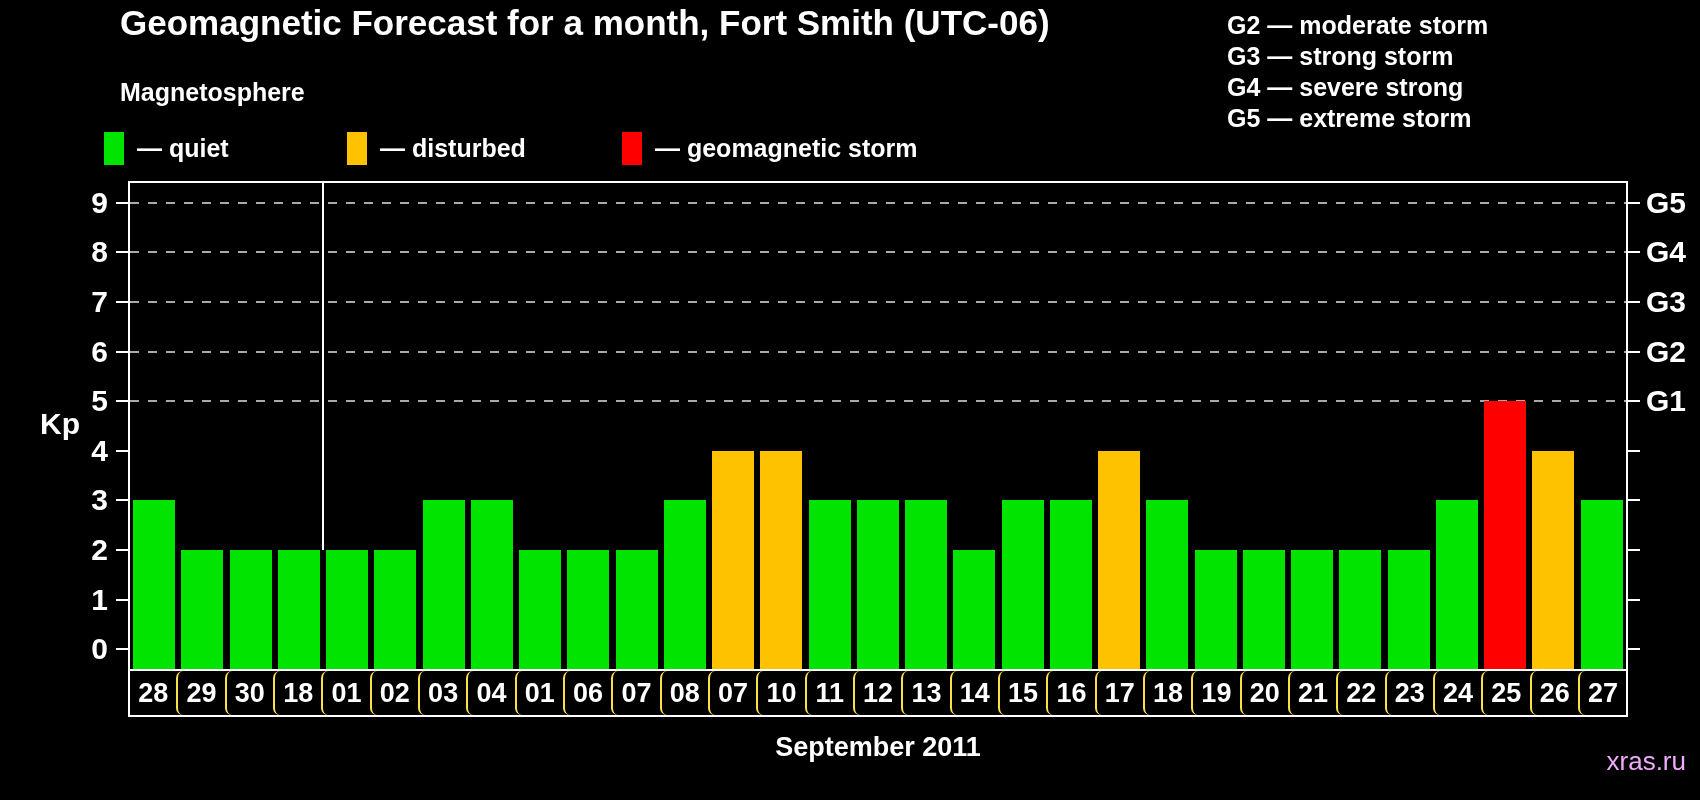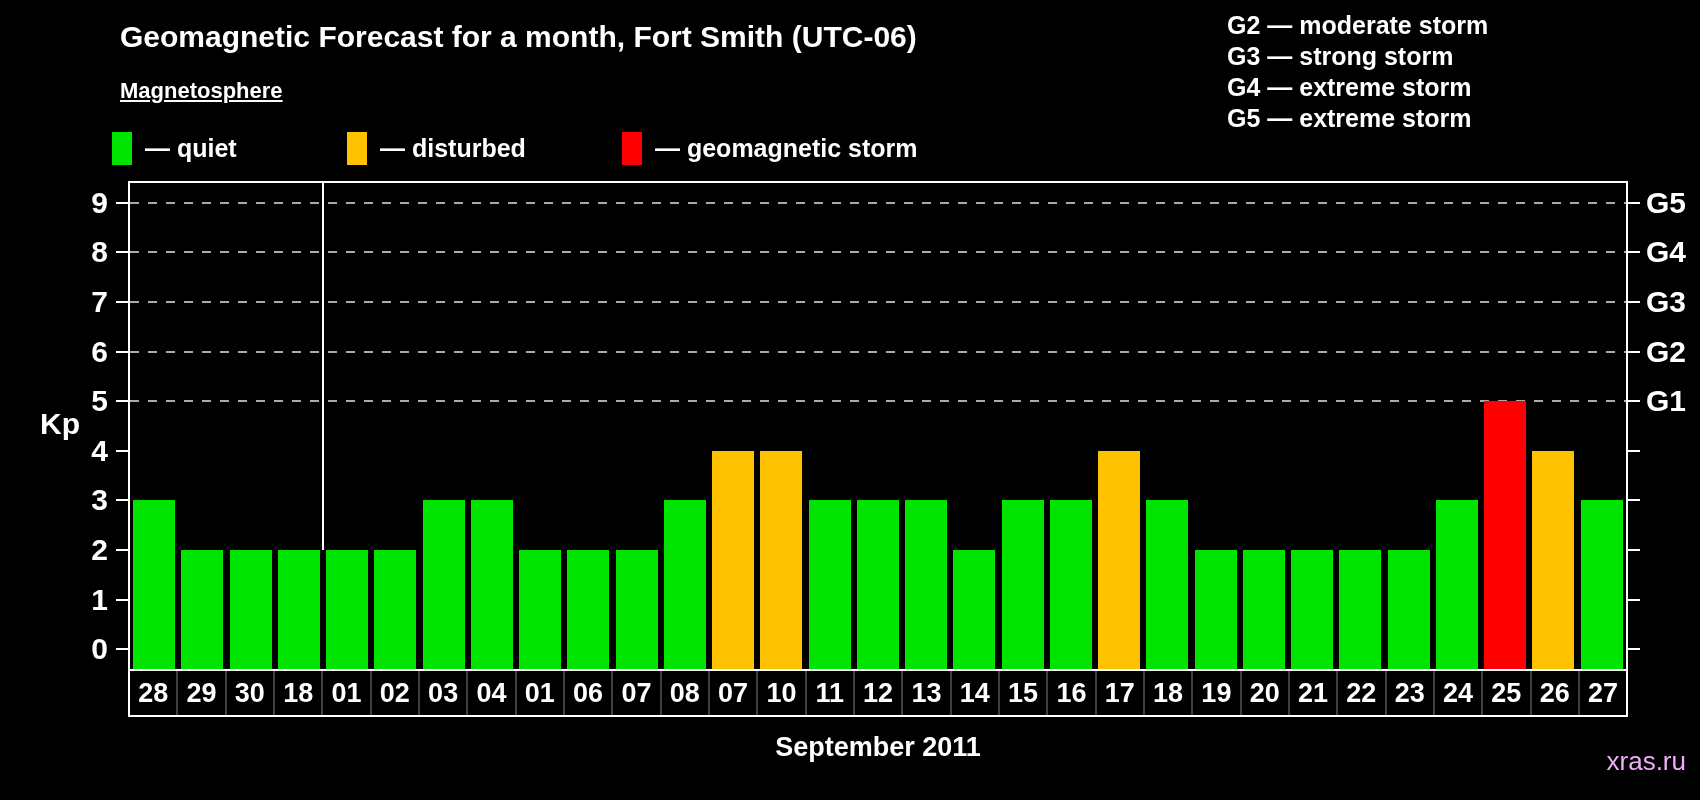--- a/index.html
+++ b/index.html
@@ -5,54 +5,54 @@
   html,body{margin:0;padding:0;background:#000;}
   #stage{
     position:relative;
     width:1700px;height:800px;
     background:#000;
     overflow:hidden;
     font-family:"Liberation Sans", sans-serif;
     color:#fff;
   }
   .abs{position:absolute;}
-  #chart-title{left:120px;top:20px;font-size:30px;font-weight:700;}
-  #chart-subtitle{left:120px;top:78px;font-size:22px;font-weight:700;text-decoration:underline;}
+  #chart-title{left:120px;top:3px;font-size:35px;font-weight:700;}
+  #chart-subtitle{left:120px;top:78px;font-size:25px;font-weight:700;}
   #magnetosphere-legend{left:0;top:0;width:100%;height:0;}
   .legend-item{position:absolute;top:132px;display:flex;align-items:center;gap:13px;}
   .legend-swatch{width:20px;height:33px;}
   .legend-label{font-size:25px;font-weight:700;white-space:nowrap;}
   #storm-scale-legend{left:1227px;top:10px;font-size:25px;font-weight:700;line-height:31px;white-space:nowrap;}
   #plot-frame{left:128px;top:181px;width:1496px;height:486px;border:2px solid #fff;}
   .y-tick-label{position:absolute;left:36px;width:72px;height:36px;line-height:36px;
     text-align:right;font-size:30px;font-weight:700;}
   .g-scale-label{position:absolute;left:1646px;height:36px;line-height:36px;
     font-size:30px;font-weight:700;}
   #y-axis-title{left:40px;top:407px;font-size:30px;font-weight:700;}
   .kp-bar{position:absolute;}
   #month-separator{position:absolute;width:2px;background:#fff;}
   #x-label-row{left:128px;top:669px;width:1500px;height:48px;box-sizing:border-box;
     border:2px solid #fff;display:flex;}
   .x-label-cell{flex:1;display:flex;align-items:center;justify-content:center;
-    font-size:27px;font-weight:700;}
-  .x-label-cell + .x-label-cell{border-left:2px solid #404040;}
+    font-size:27px;font-weight:700;border-radius:7px;}
+  .x-label-cell + .x-label-cell{border-left:2px solid #fde047;}
   #x-axis-title{left:128px;top:732px;width:1500px;text-align:center;font-size:27px;font-weight:700;}
   #watermark{right:14px;top:746px;font-size:26px;color:#f0abfc;}
 </style>
 </head>
 <body>
 
 <div id="stage">
   <div class="abs" id="chart-title">Geomagnetic Forecast for a month, Fort Smith (UTC-06)</div>
   <div class="abs" id="chart-subtitle">Magnetosphere</div>
   <div class="abs" id="magnetosphere-legend"></div>
   <div class="abs" id="storm-scale-legend">
       <div>G2 — moderate storm</div>
       <div>G3 — strong storm</div>
-      <div>G4 — extreme storm</div>
+      <div>G4 — severe strong</div>
       <div>G5 — extreme storm</div>
     </div>
   <div class="abs" id="plot-frame"></div>
   <div class="abs" id="y-axis-title">Kp</div>
   <div class="abs" id="x-label-row">
       <div class="x-label-cell">28</div>
       <div class="x-label-cell">29</div>
       <div class="x-label-cell">30</div>
       <div class="x-label-cell">18</div>
       <div class="x-label-cell">01</div>
@@ -150,21 +150,21 @@
     <div class="kp-bar" style="position: absolute; left: 1146px; width: 42px; top: 500px; height: 169px; background: rgb(0, 228, 0);"></div>
     <div class="kp-bar" style="position: absolute; left: 1195px; width: 42px; top: 550px; height: 119px; background: rgb(0, 228, 0);"></div>
     <div class="kp-bar" style="position: absolute; left: 1243px; width: 42px; top: 550px; height: 119px; background: rgb(0, 228, 0);"></div>
     <div class="kp-bar" style="position: absolute; left: 1291px; width: 42px; top: 550px; height: 119px; background: rgb(0, 228, 0);"></div>
     <div class="kp-bar" style="position: absolute; left: 1339px; width: 42px; top: 550px; height: 119px; background: rgb(0, 228, 0);"></div>
     <div class="kp-bar" style="position: absolute; left: 1388px; width: 42px; top: 550px; height: 119px; background: rgb(0, 228, 0);"></div>
     <div class="kp-bar" style="position: absolute; left: 1436px; width: 42px; top: 500px; height: 169px; background: rgb(0, 228, 0);"></div>
     <div class="kp-bar" style="position: absolute; left: 1484px; width: 42px; top: 401px; height: 268px; background: rgb(255, 0, 0);"></div>
     <div class="kp-bar" style="position: absolute; left: 1532px; width: 42px; top: 451px; height: 218px; background: rgb(255, 194, 0);"></div>
     <div class="kp-bar" style="position: absolute; left: 1581px; width: 42px; top: 500px; height: 169px; background: rgb(0, 228, 0);"></div>
-    <div class="legend-item" style="left: 112px;">
+    <div class="legend-item" style="left: 104px;">
       <div class="legend-swatch" style="background: rgb(0, 228, 0);"></div>
       <div class="legend-label">— quiet</div>
     </div>
     <div class="legend-item" style="left: 622px;">
       <div class="legend-swatch" style="background: rgb(255, 0, 0);"></div>
       <div class="legend-label">— geomagnetic storm</div>
     </div>
     <div class="legend-item" style="left: 347px;">
       <div class="legend-swatch" style="background: rgb(255, 194, 0);"></div>
       <div class="legend-label">— disturbed</div>

